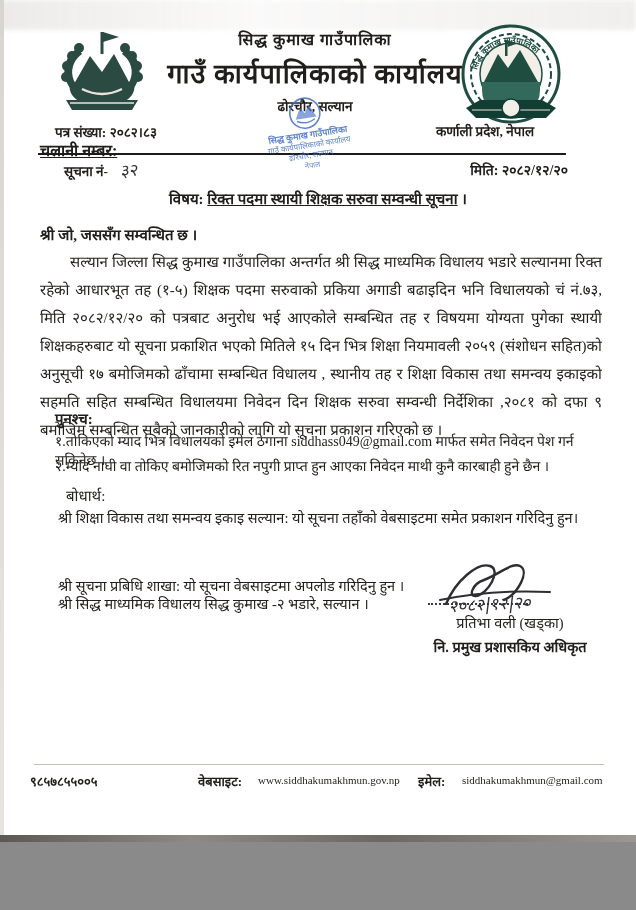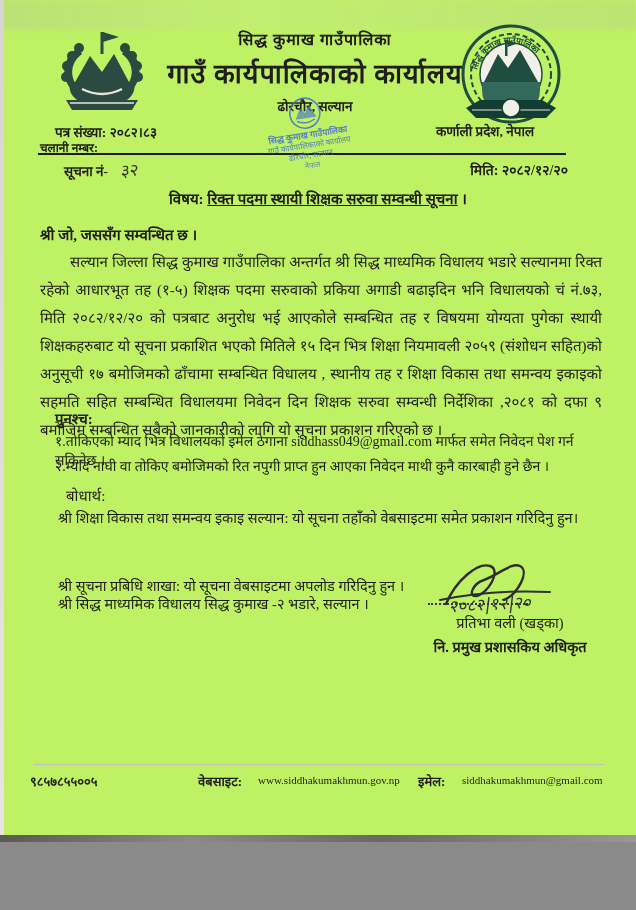--- a/index.html
+++ b/index.html
@@ -1,39 +1,39 @@
 <!DOCTYPE html>
 <html><head>
 <meta charset="utf-8">
 <style>
   html,body { margin:0; padding:0; background:#8a8a8a; }
   .page {
     position:relative; width:636px; height:842px; margin:0 auto;
-    background:#bef264; overflow:hidden;
+    background:#ffffff; overflow:hidden;
     font-family:"Liberation Serif", serif; color:#201e1b;
   }
   .noise1 { position:absolute; left:0; top:0; width:636px; height:30px;
     background:linear-gradient(90deg, rgba(180,175,170,.25), rgba(220,215,210,.12) 40%, rgba(180,175,170,.2));
     filter:blur(2px); }
   .left-edge { position:absolute; left:0; top:0; width:4px; height:910px; background:linear-gradient(180deg,#d8d4cf,#e9e6e1); }
   .bottom-strip { position:absolute; left:0; bottom:0; width:636px; height:7px;
     background:linear-gradient(90deg,#5c5955,#8d8a85 30%,#6b6863 60%,#9b9893); }
 
   
   .hdr-center { position:absolute; left:150px; top:28px; width:330px; text-align:center; }
   .muni-name { font-size:16px; font-weight:700; letter-spacing:1px; }
   .office-name { font-size:27px; font-weight:700; margin-top:4px; letter-spacing:1px; white-space:nowrap; }
   .office-addr { font-size:13.5px; font-weight:700; margin-top:6px; }
   .emblem-left { position:absolute; left:52px; top:26px; }
   .seal-right { position:absolute; left:452px; top:20px; }
   .province { position:absolute; left:405px; top:122px; width:160px; font-size:13.5px; font-weight:700; text-align:center; }
 
   
   .ref-line { position:absolute; left:55px; top:123px; font-size:13.5px; font-weight:700; }
-  .dispatch-label { position:absolute; left:40px; top:139px; font-size:12px; font-weight:700; }
+  .dispatch-label { position:absolute; left:40px; top:139px; font-size:16px; font-weight:700; text-decoration:underline; }
   .dispatch-rule { position:absolute; left:38px; top:153px; width:528px; border-bottom:2.5px solid #1c1b19; }
   .notice-line { position:absolute; left:64px; top:158px; font-size:13.5px; font-weight:700; }
   .notice-value { display:inline-block; font-family:"DejaVu Sans", sans-serif; font-size:17px; font-weight:400;
     color:#35343a; transform:rotate(-4deg) skewX(-6deg); margin-left:10px; }
   .date-line { position:absolute; right:68px; top:160px; font-size:14px; font-weight:700; }
 
   
   .stamp { position:absolute; left:240px; top:96px; width:135px; text-align:center;
     color:#4a74c8; transform:rotate(-9deg); opacity:.88;
     font-family:"Liberation Serif", serif; line-height:1.25; }

